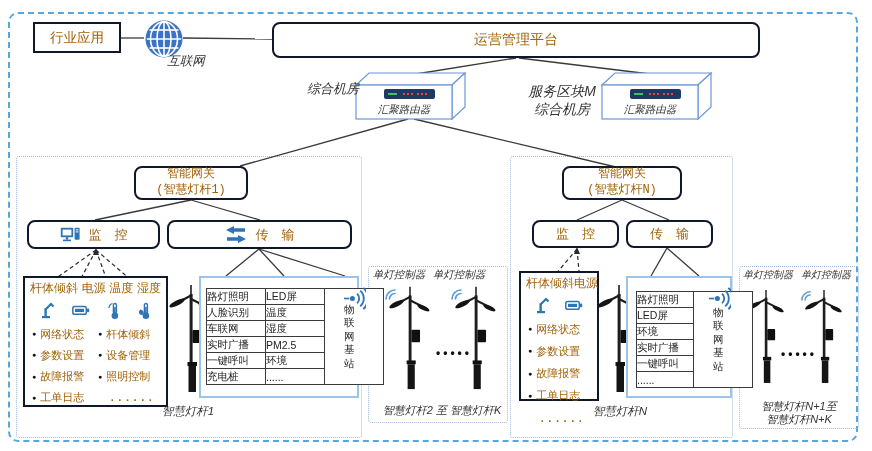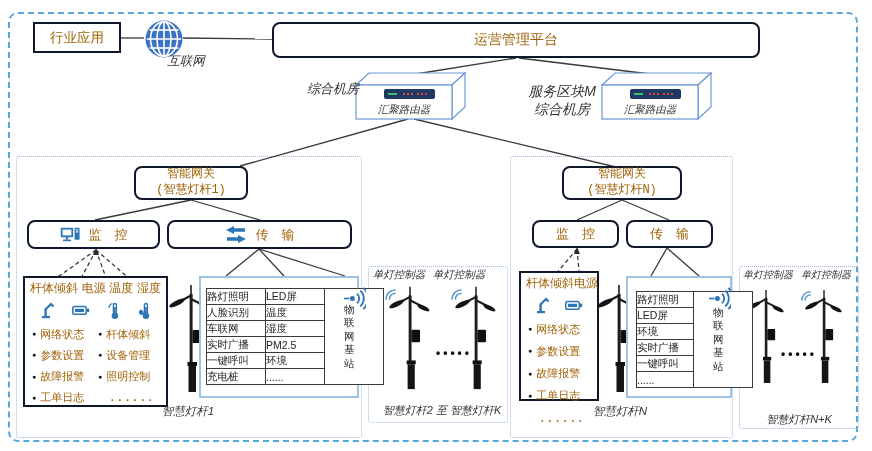--- a/index.html
+++ b/index.html
@@ -375,15 +375,16 @@
   <svg class="abs icon" style="left:746px;top:285px;z-index:2" width="40" height="102" viewBox="0 0 46 112">
       <use href="#pole"></use>
     </svg>
   <svg class="abs icon" style="left:800px;top:290px;z-index:2" width="12" height="11" viewBox="0 0 13 12">
       <use href="#arcs"></use>
     </svg>
   <svg class="abs icon" style="left:804px;top:285px;z-index:2" width="40" height="102" viewBox="0 0 46 112">
       <use href="#pole"></use>
     </svg>
   <div class="dots" style="left:764px;top:347px;width:70px">•••••</div>
+  <div class="lbl" style="left:742px;top:399px;width:114px;font-size:11px">智慧灯杆N+1至</div>
   <div class="lbl" style="left:742px;top:412px;width:114px;font-size:11px">智慧灯杆N+K</div>
 
 </div>
 
 </body></html>

